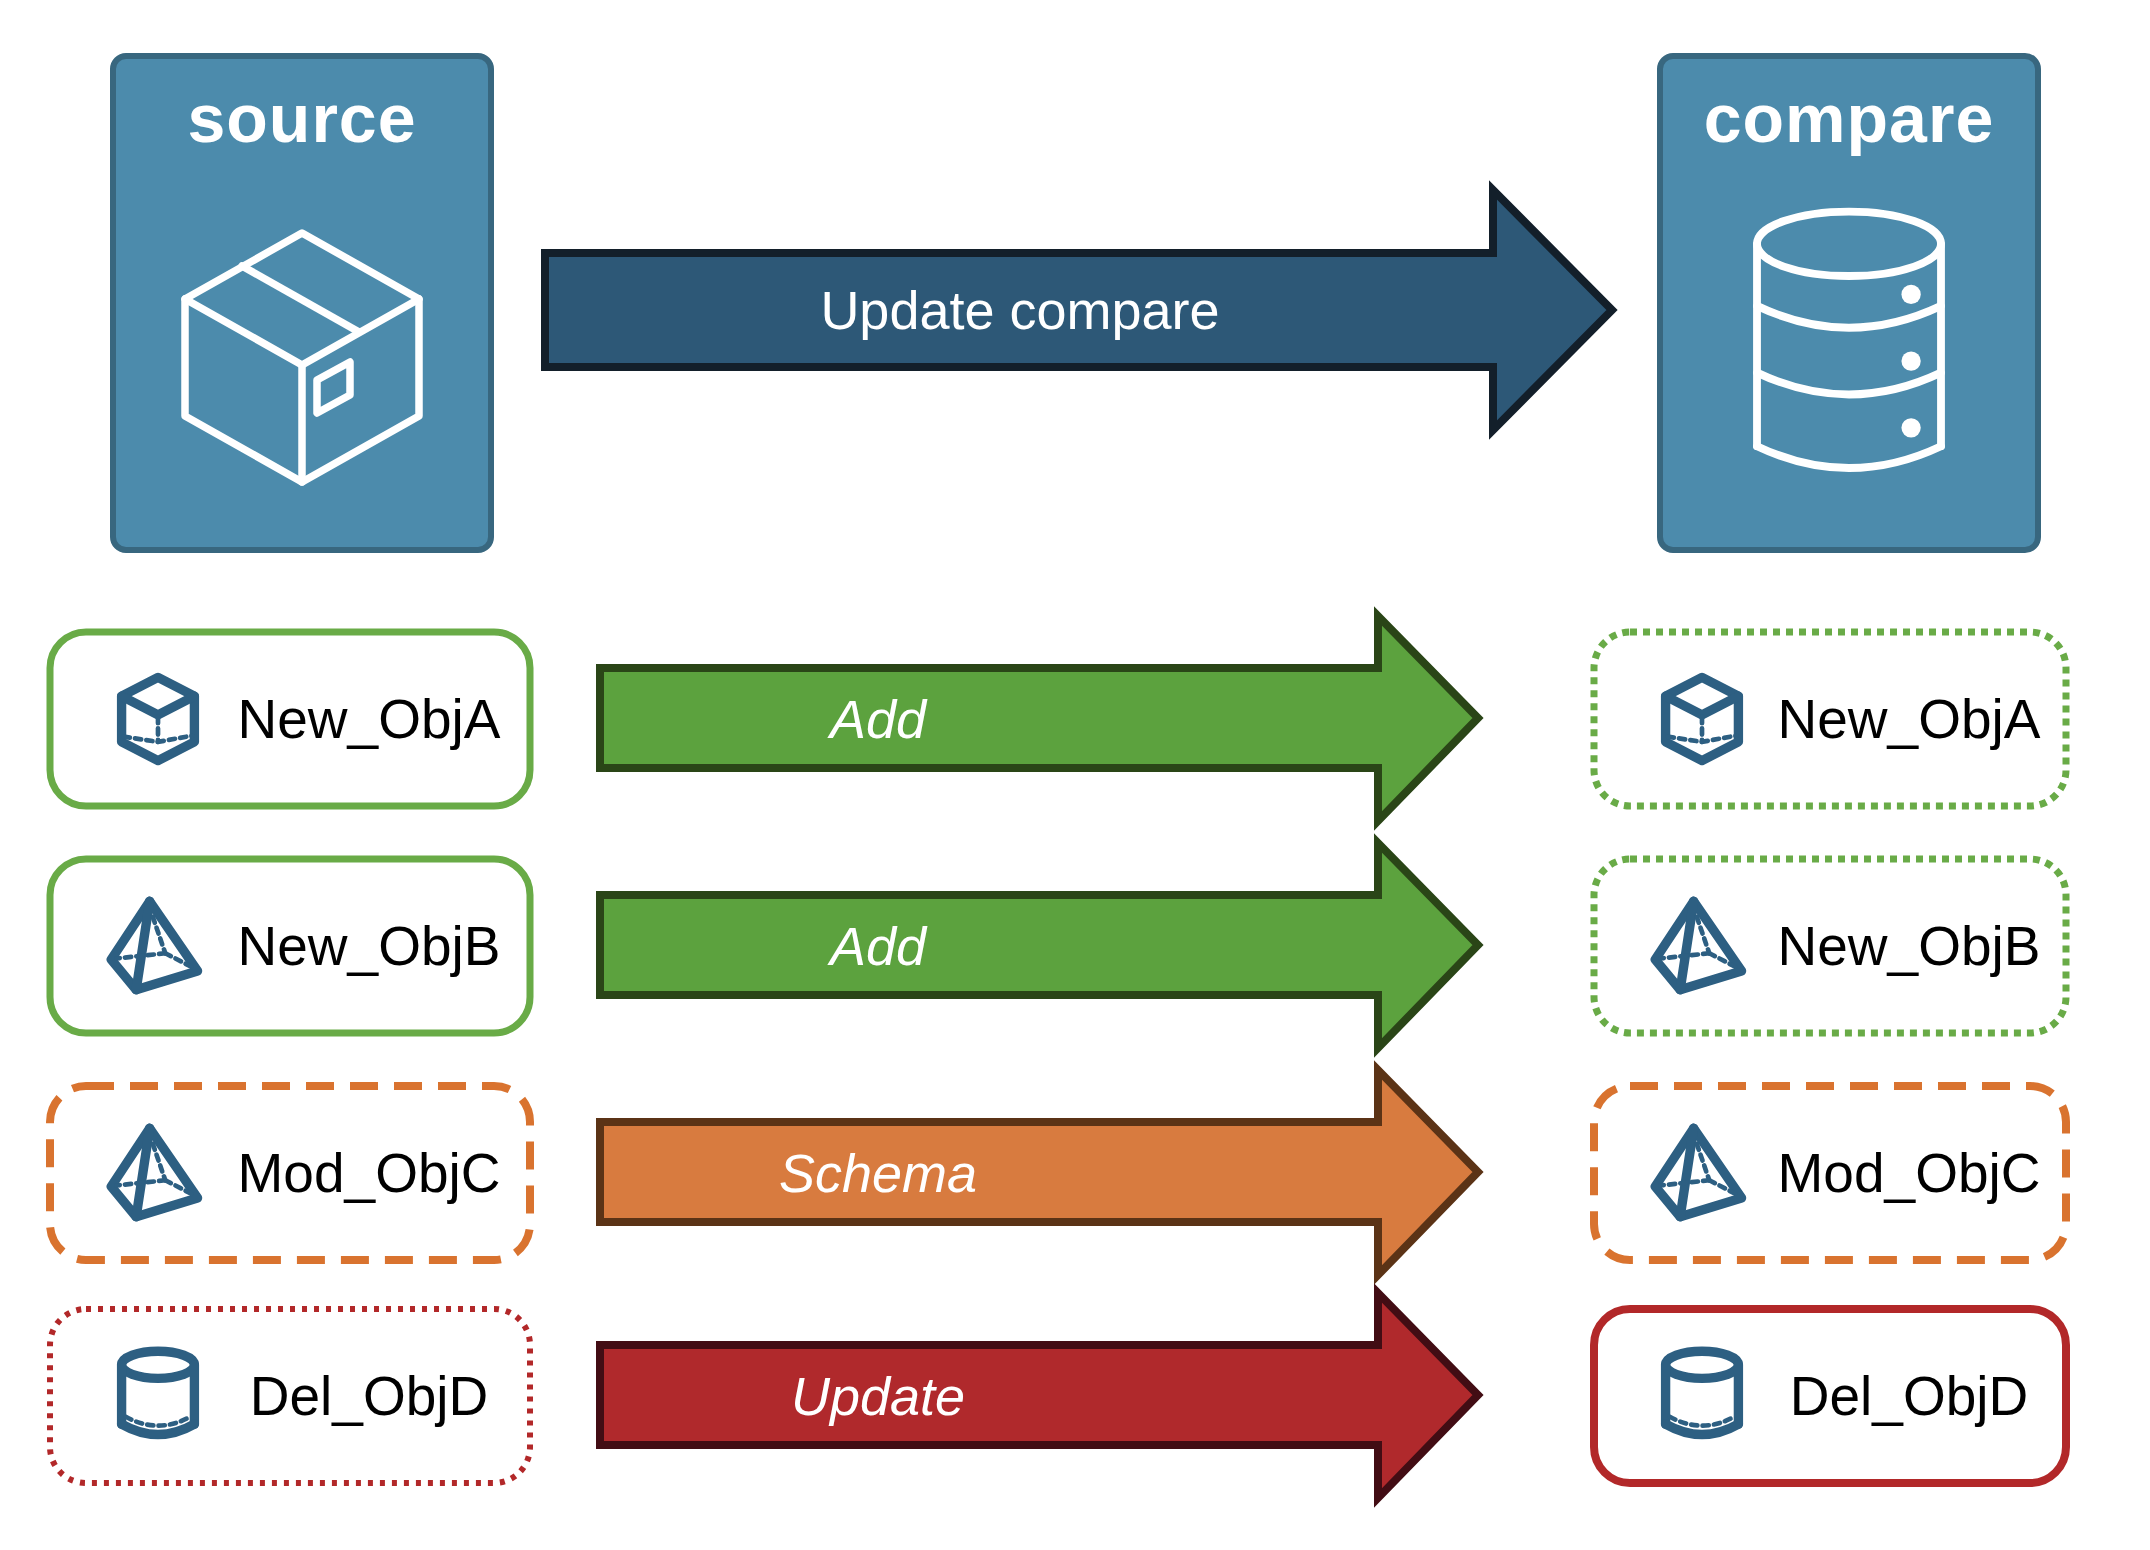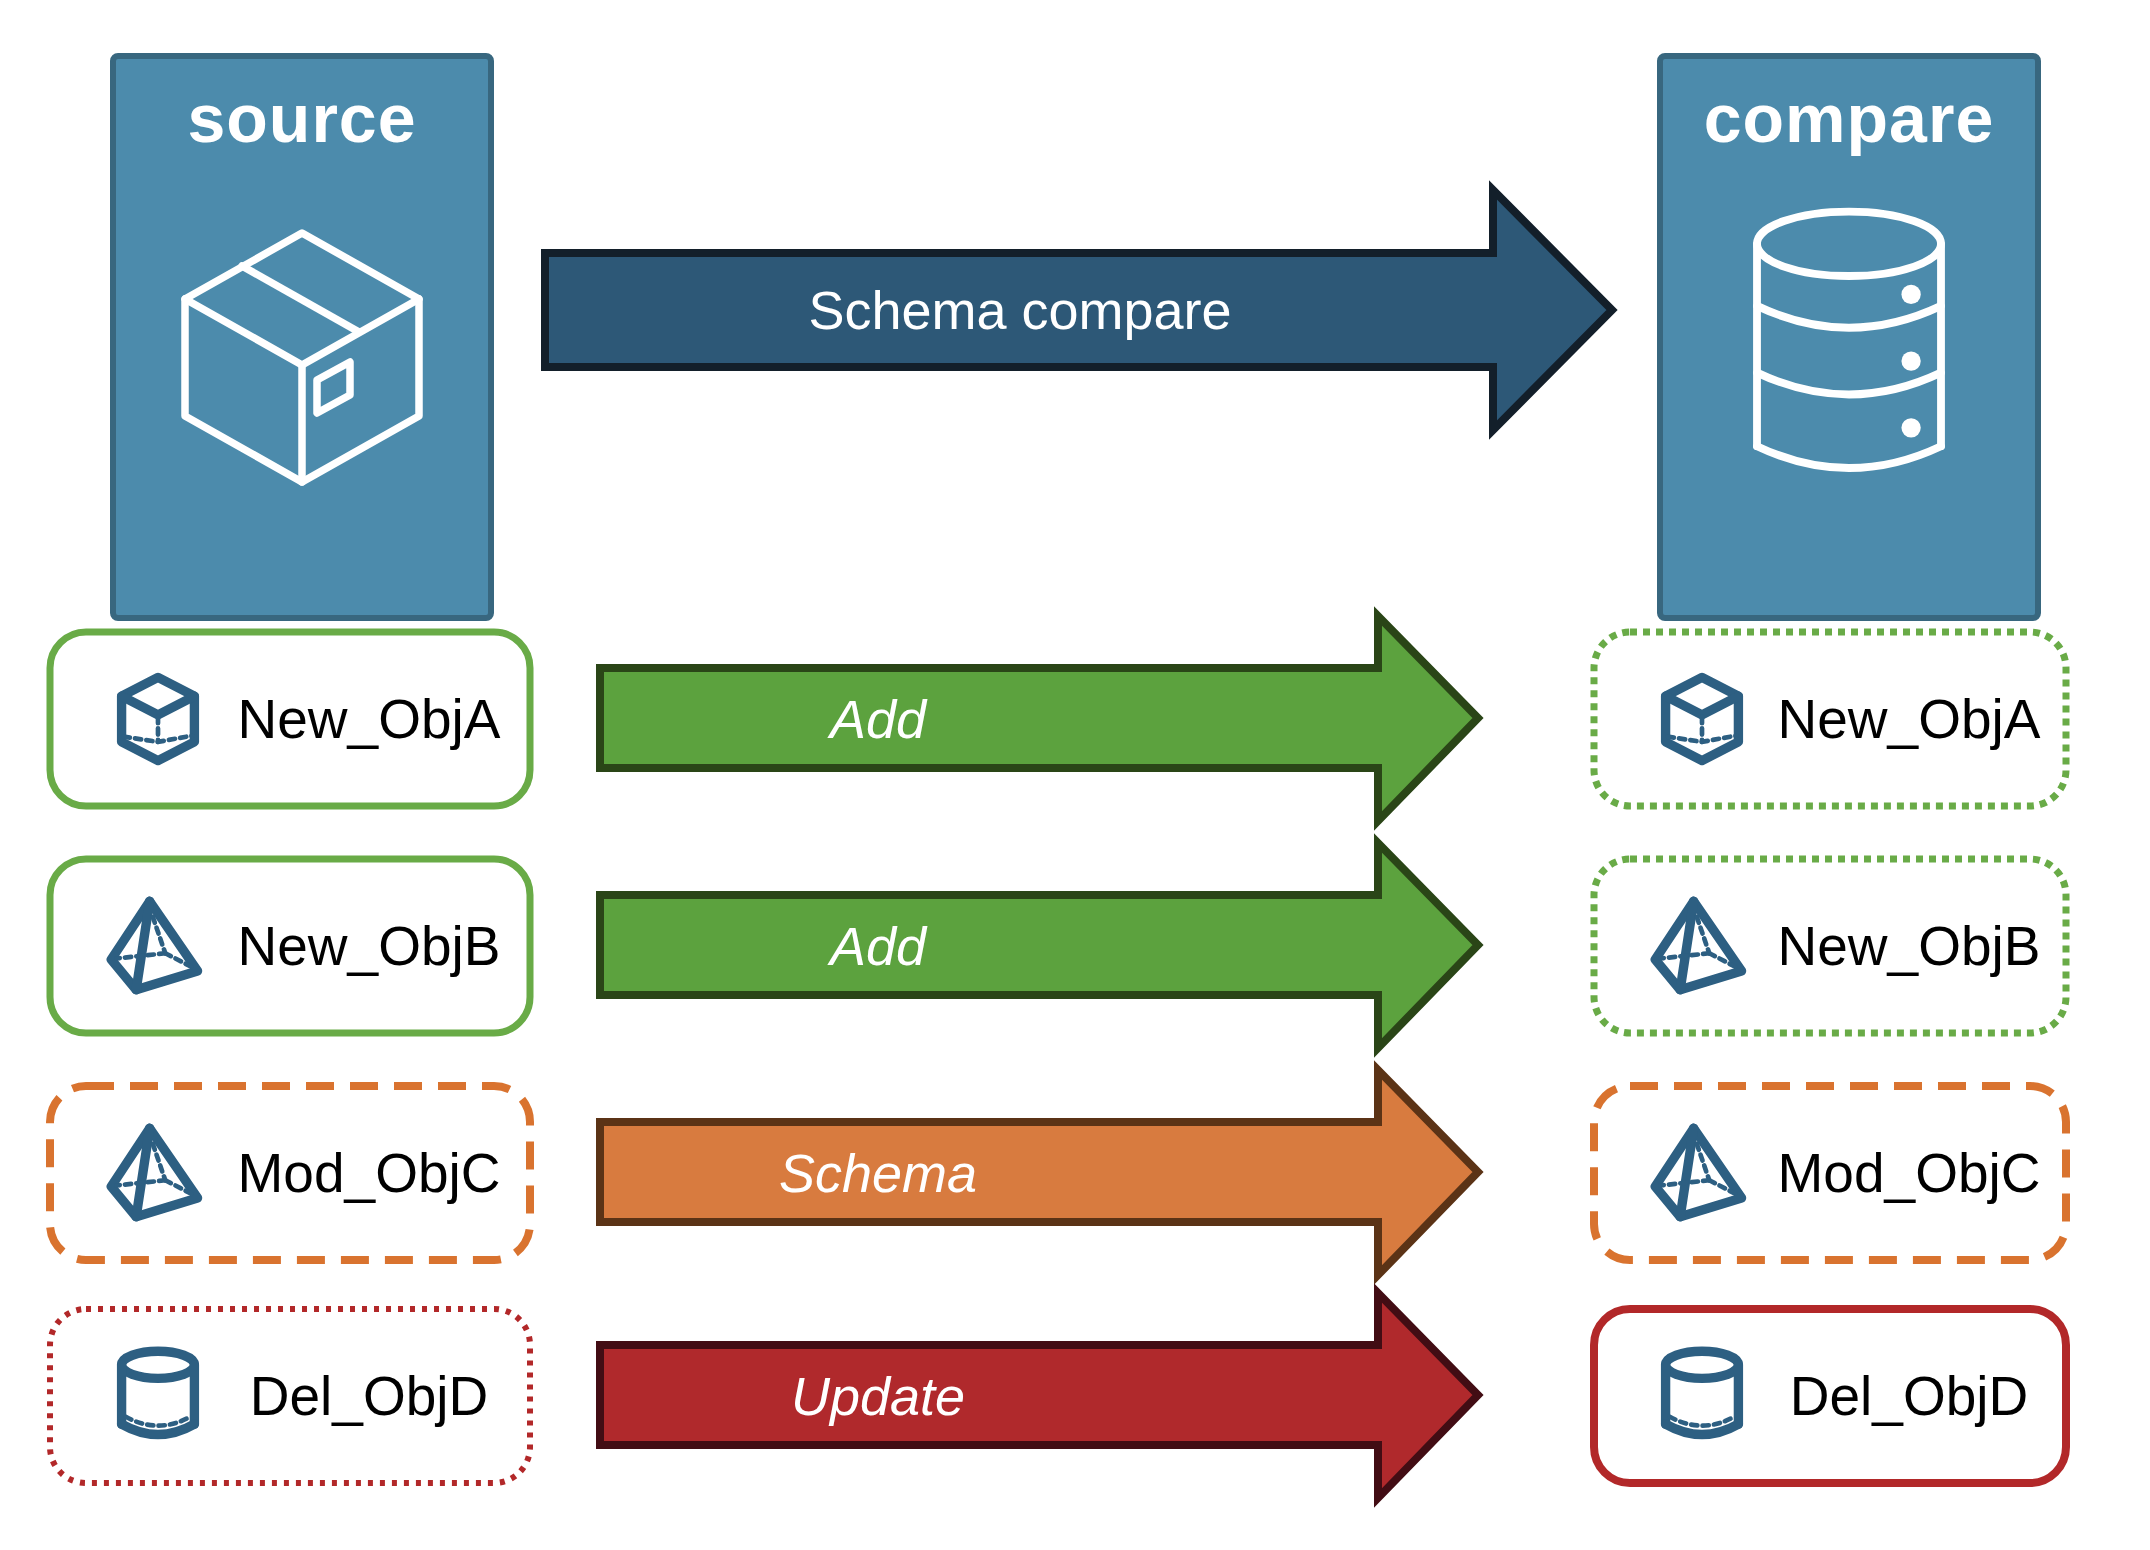--- a/index.html
+++ b/index.html
@@ -3,22 +3,22 @@
 <meta charset="utf-8">
 <title>Schema compare</title>
 <style>
   html,body{margin:0;padding:0;background:#ffffff;}
   .canvas{
     position:relative;width:2150px;height:1550px;background:#ffffff;
     font-family:"Liberation Sans",sans-serif;overflow:hidden;
   }
   
   .node{
-    position:absolute;width:384px;height:568px;box-sizing:border-box;
-    background:#4C8BAC;border:6px solid #38677F;border-radius:8px;
+    position:absolute;width:384px;height:500px;box-sizing:border-box;
+    background:#4C8BAC;border:6px solid #38677F;border-radius:16px;
   }
   .node-source{left:110px;top:53px;}
   .node-target{left:1657px;top:53px;}
   .node-title{
     color:#ffffff;font-size:68px;font-weight:bold;text-align:center;
     margin-top:20px;letter-spacing:1px;
   }
   .node-icon{position:absolute;}
   .pkg-icon{left:51px;top:150px;}
   .db-icon{left:71px;top:148px;}
@@ -90,21 +90,21 @@
       <circle cx="77" cy="38" r="4.2" fill="#ffffff"></circle>
       <circle cx="77" cy="67" r="4.2" fill="#ffffff"></circle>
       <circle cx="77" cy="96" r="4.2" fill="#ffffff"></circle>
     </svg>
   </div>
 
   <div class="arrow main-arrow">
     <svg width="1080" height="250" viewBox="0 0 1080 250">
       <polygon class="poly-main" points="5,68 953,68 953,5 1072,125 953,245 953,182 5,182"></polygon>
     </svg>
-    <div class="arrow-label">Schema compare</div>
+    <div class="arrow-label">Update compare</div>
   </div>
 
   <div class="obj-box obj-left" style="top:628px">
     <svg class="border-svg" viewBox="0 0 488 182">
         <rect class="border-rect bs-green-solid" x="4" y="4" width="480" height="174" rx="36"></rect>
       </svg>
     <div class="obj-icon">
       <svg viewBox="0 0 100 100">
         <path class="s" d="M15 28 L50 10 L85 28 L85 72 L50 90 L15 72 Z"></path>
         <path class="s" d="M15 28 L50 46 L85 28"></path>

